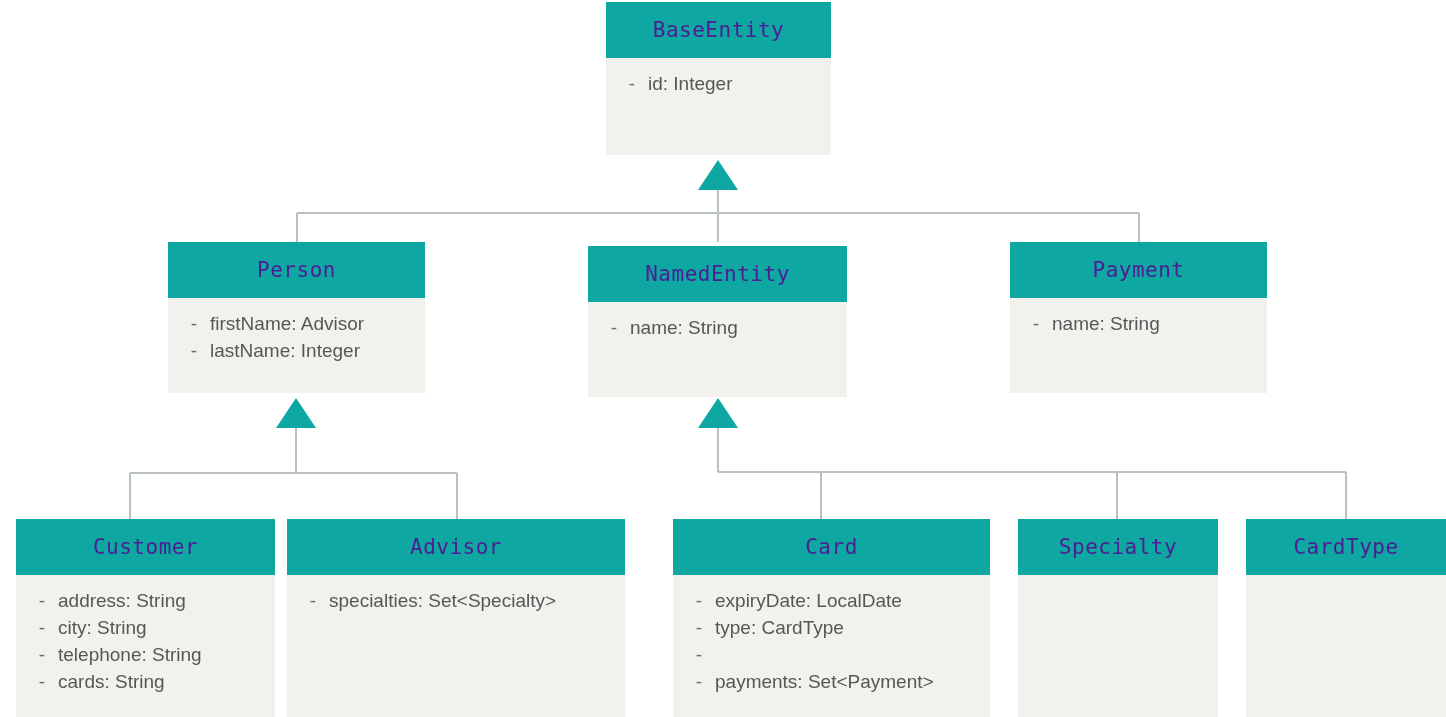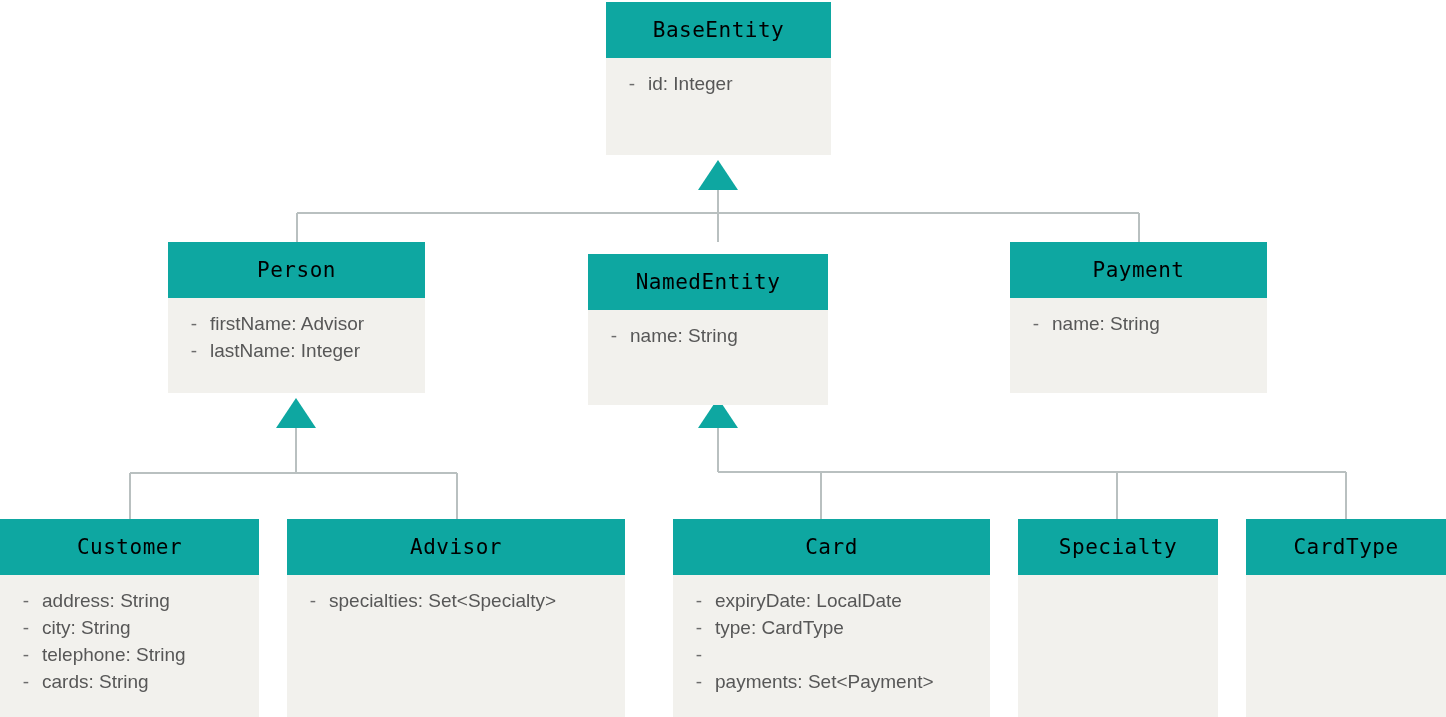--- a/index.html
+++ b/index.html
@@ -28,21 +28,21 @@
   }
   .uml-class {
     position: absolute;
     box-sizing: border-box;
   }
   .uml-header {
     box-sizing: border-box;
     width: 100%;
     height: 56px;
     background: #0ea7a1;
-    color: #000000;
+    color: #4c1d95;
     font-family: "DejaVu Sans Mono", "Liberation Mono", monospace;
     font-size: 21px;
     letter-spacing: 0.5px;
     display: flex;
     align-items: center;
     justify-content: center;
     text-align: center;
     white-space: nowrap;
   }
   .uml-body {
@@ -118,41 +118,41 @@
         <span class="attr-vis">-</span>
         <span class="attr-text">firstName: Advisor</span>
       </div>
       <div class="attr-row">
         <span class="attr-vis">-</span>
         <span class="attr-text">lastName: Integer</span>
       </div>
     </div>
   </div>
 
-  <div class="uml-class" style="left: 588px; top: 254px; width: 240px; height: 151px;">
+  <div class="uml-class" style="left: 588px; top: 246px; width: 259px; height: 151px;">
     <div class="uml-header">NamedEntity</div>
     <div class="uml-body" style="height: 95px;">
       <div class="attr-row">
         <span class="attr-vis">-</span>
         <span class="attr-text">name: String</span>
       </div>
     </div>
   </div>
 
   <div class="uml-class" style="left: 1010px; top: 242px; width: 257px; height: 151px; border-radius: 10px;">
     <div class="uml-header">Payment</div>
     <div class="uml-body" style="height: 95px;">
       <div class="attr-row">
         <span class="attr-vis">-</span>
         <span class="attr-text">name: String</span>
       </div>
     </div>
   </div>
 
-  <div class="uml-class" style="left: 0px; top: 519px; width: 259px; height: 198px; border-radius: 31px;">
+  <div class="uml-class" style="left: 16px; top: 519px; width: 259px; height: 198px; border-radius: 31px;">
     <div class="uml-header">Customer</div>
     <div class="uml-body" style="height: 142px;">
       <div class="attr-row">
         <span class="attr-vis">-</span>
         <span class="attr-text">address: String</span>
       </div>
       <div class="attr-row">
         <span class="attr-vis">-</span>
         <span class="attr-text">city: String</span>
       </div>

